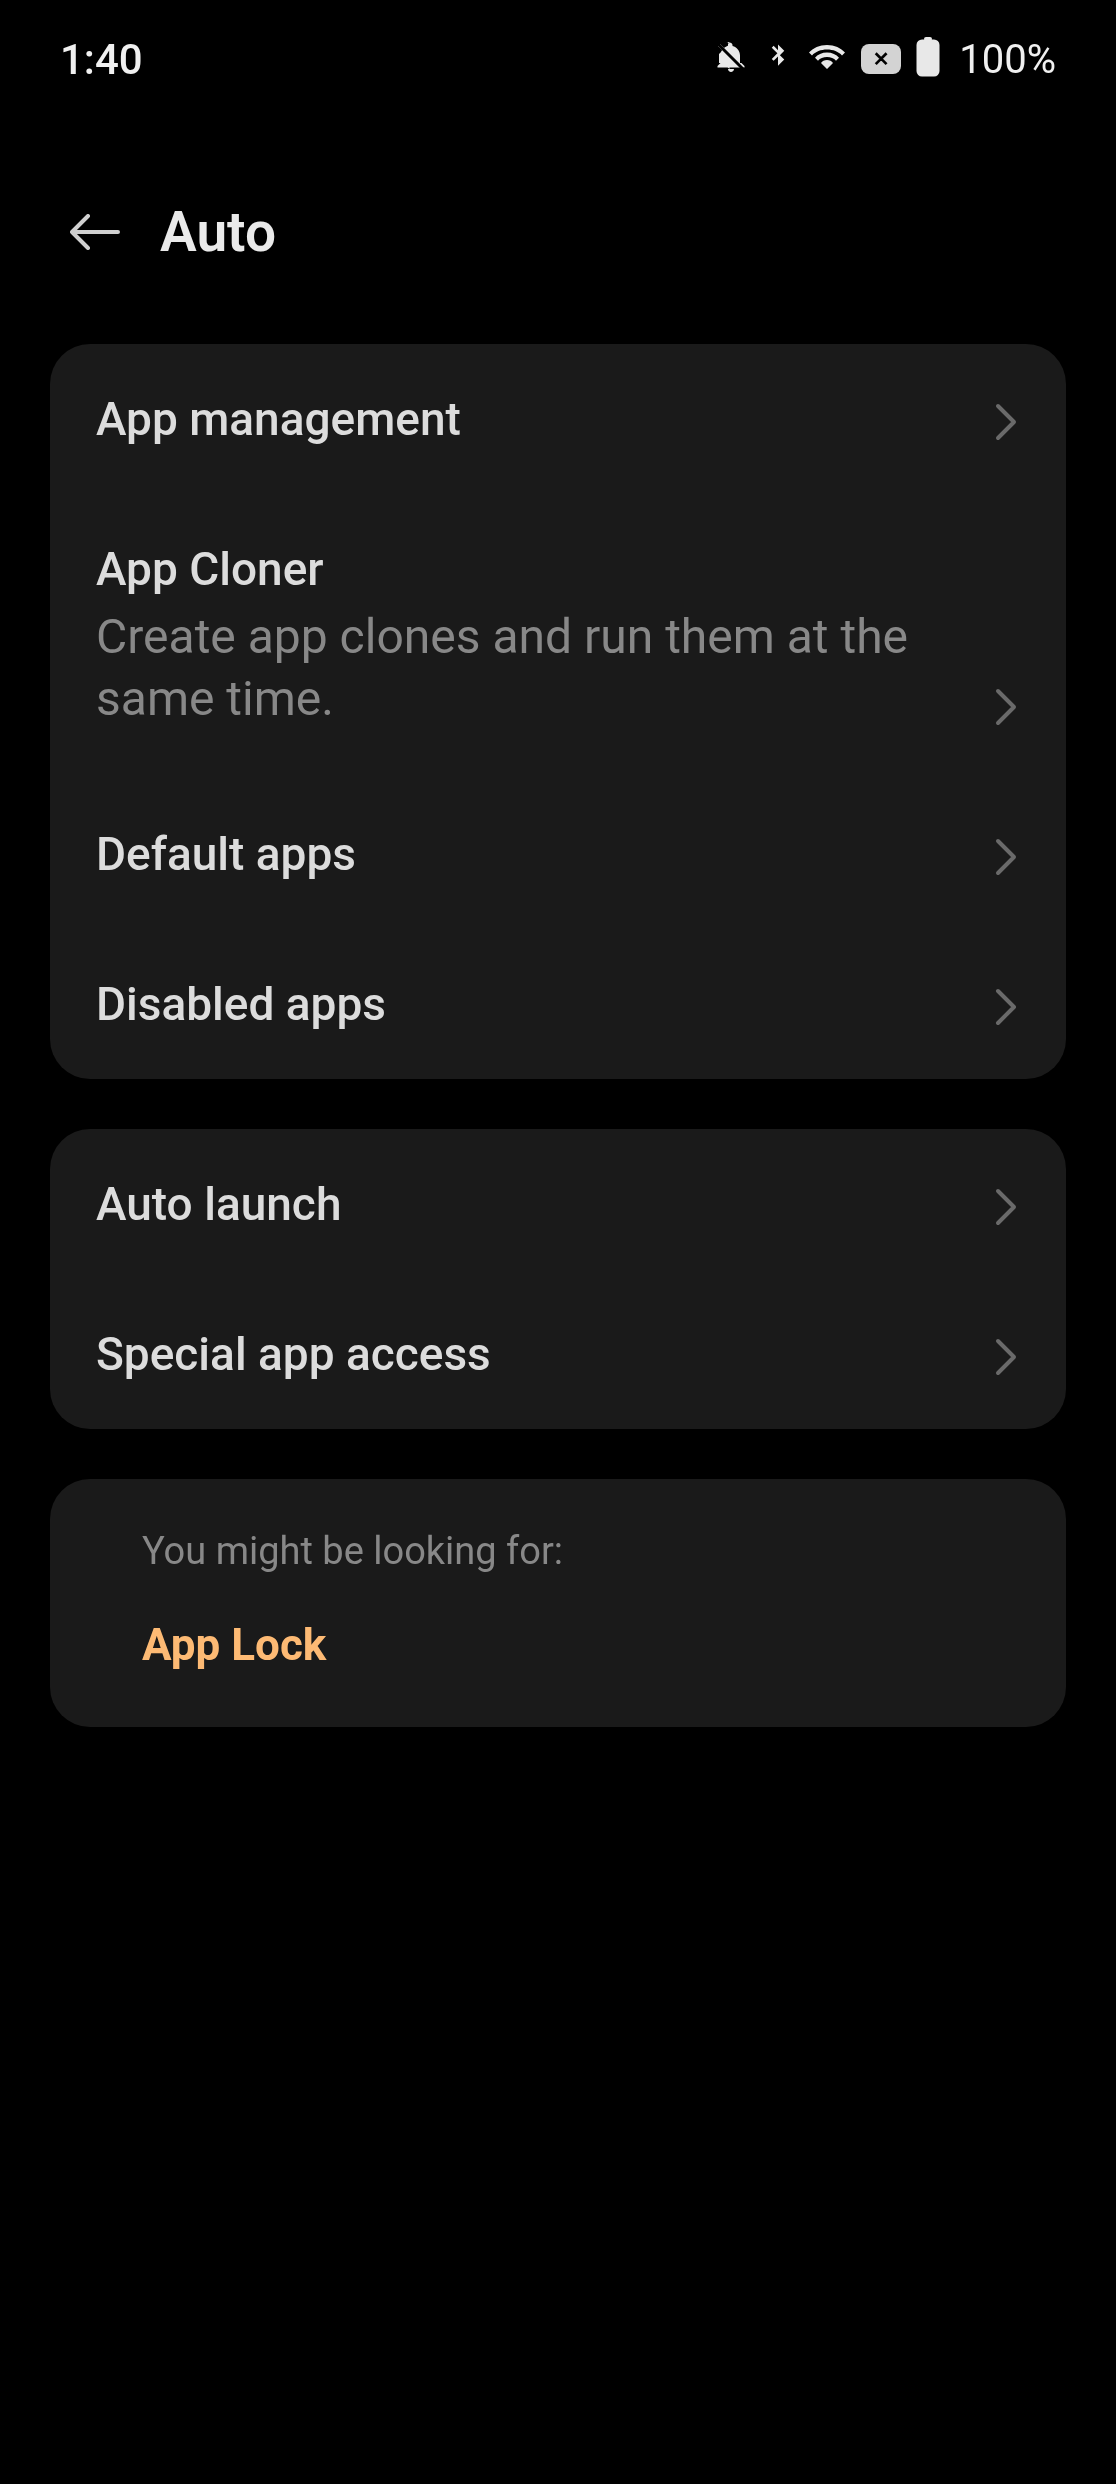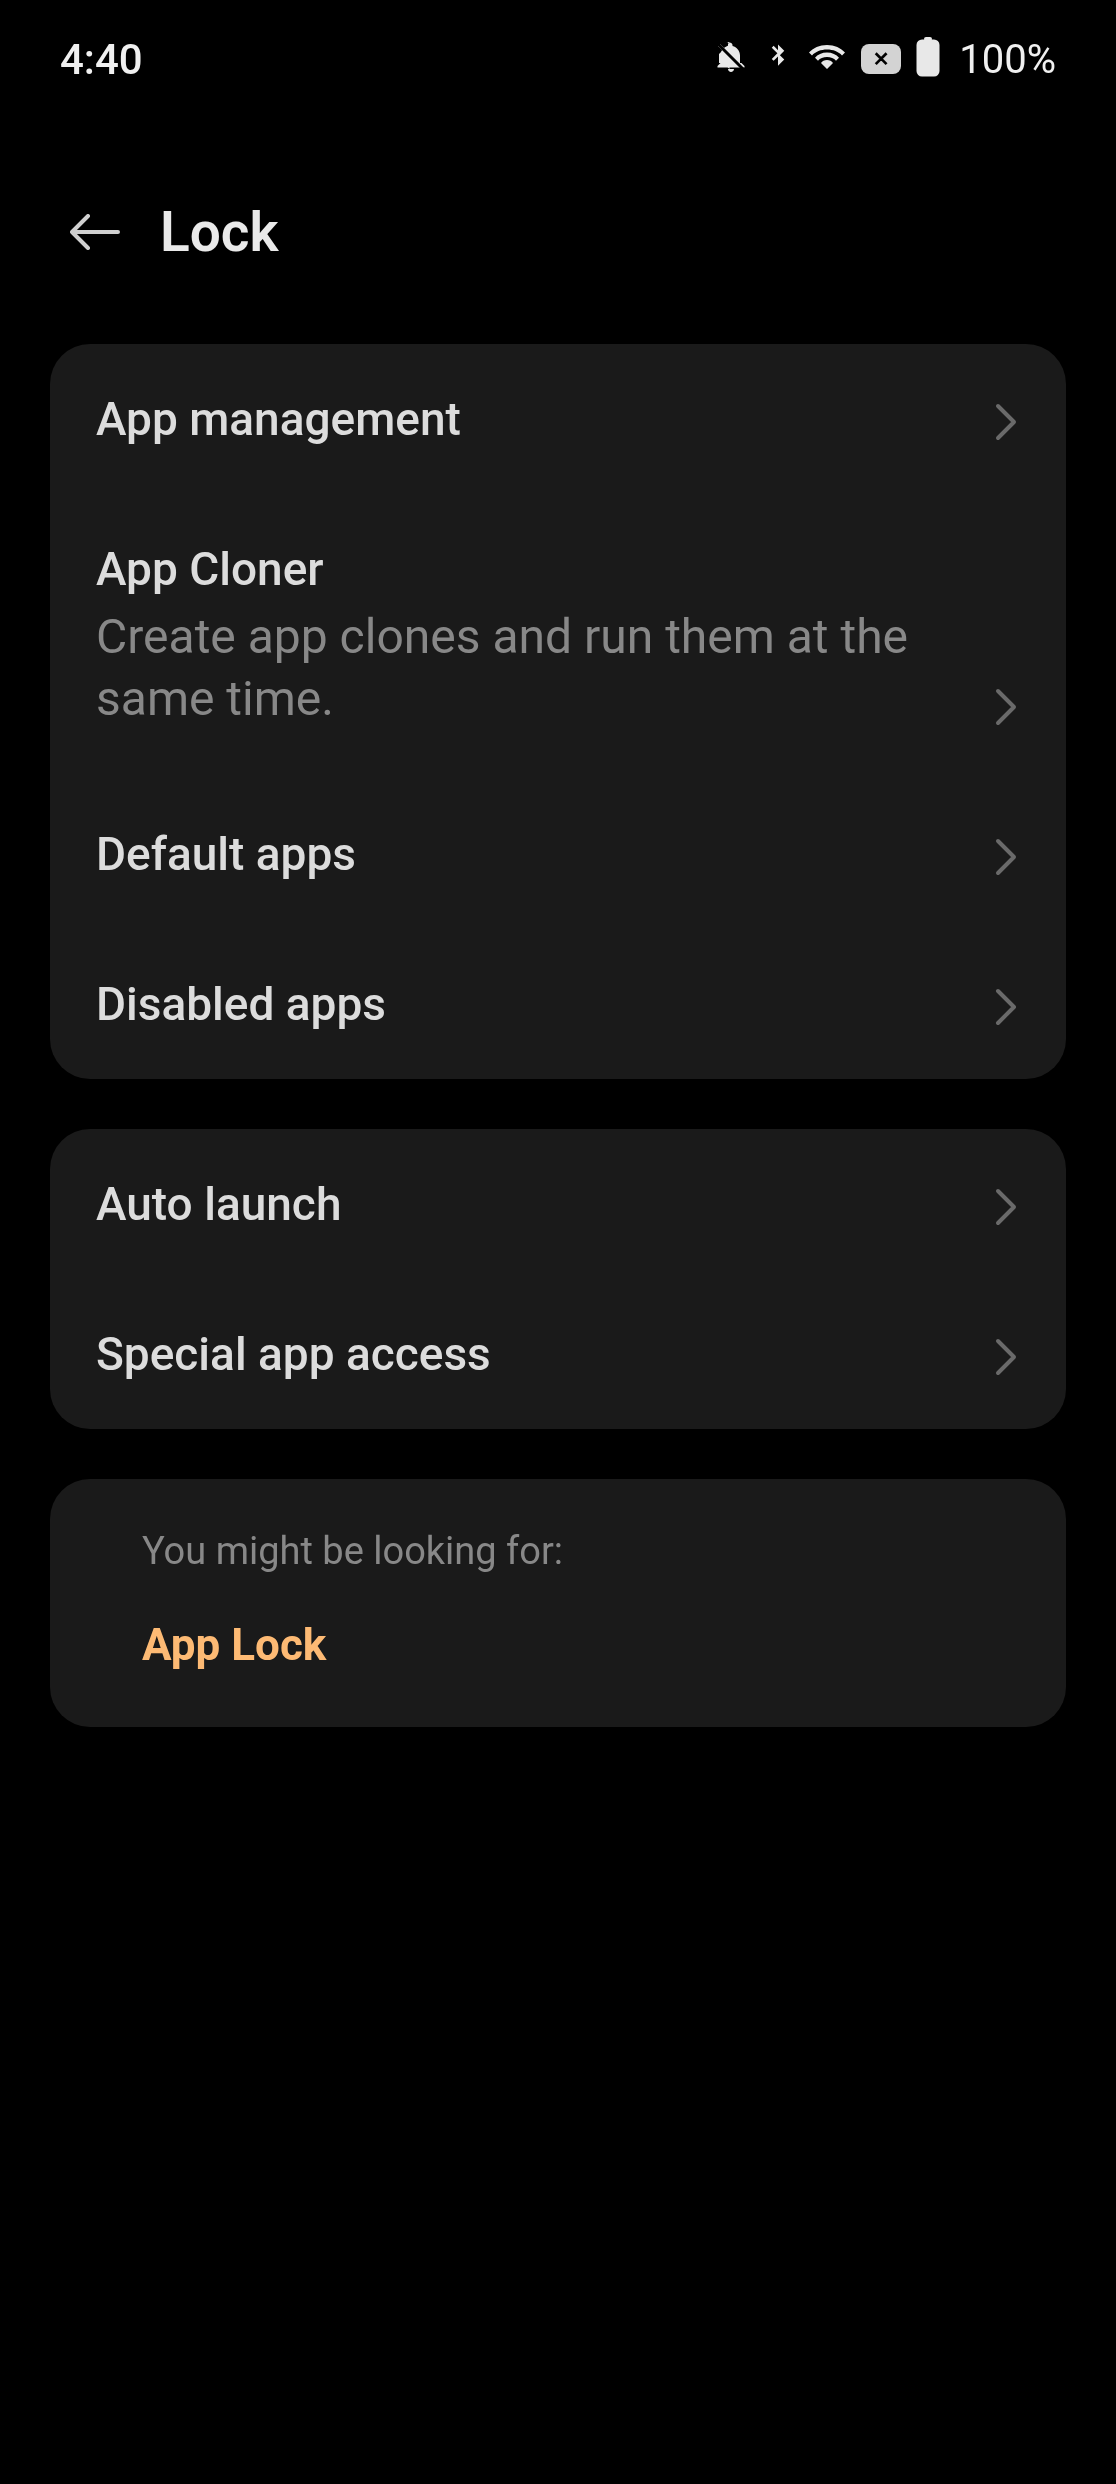--- a/index.html
+++ b/index.html
@@ -122,21 +122,21 @@
       align-items: center;
       justify-content: center;
       font-size: 20px;
       font-weight: bold;
     }
   </style>
 </head>
 <body>
 
 <div class="status-bar">
-  <div class="status-time">4:40</div>
+  <div class="status-time">1:40</div>
   <div class="status-icons">
     <span>
       <svg width="36" height="36" viewBox="0 0 24 24">
           <path d="M12 2C10.9 2 10 2.9 10 4v.3L4 10v6h3l4 4V4c0-1.1-.9-2-2-2h3zm6.7 17.3L3.3 4.7 4.7 3.3l15 15-1 1z" fill="#e8e8e8"></path>
           <path d="M12 22c1.1 0 2-.9 2-2h-4c0 1.1.9 2 2 2zm6-6V11c0-3.1-2.1-5.6-5-6.3V4c0-.8-.7-1.5-1.5-1.5S10 3.2 10 4v.7c-2.9.7-5 3.2-5 6.3v5l-2 2v1h18v-1l-2-2z" fill="#e8e8e8"></path>
           <line x1="3" y1="3" x2="21" y2="21" stroke="#000" stroke-width="2"></line>
         </svg>
     </span>
     <span>
       <svg width="30" height="38" viewBox="0 0 24 24">
@@ -160,21 +160,21 @@
     <span class="battery-text">100%</span>
   </div>
 </div>
 
 <div class="header">
   <div class="back-arrow">
     <svg width="50" height="36" viewBox="0 0 50 36">
       <path d="M18 2 L2 18 L18 34 M2 18 L48 18" stroke="#d0d0d0" stroke-width="4" fill="none" stroke-linecap="round" stroke-linejoin="round"></path>
     </svg>
   </div>
-  <div class="page-title">Lock</div>
+  <div class="page-title">Auto</div>
 </div>
 
 <div class="content">
 
   <div class="card">
     <div class="list-item">
       <div class="list-item-content">
         <div class="list-item-title">App management</div>
       </div>
       <span class="chevron">

